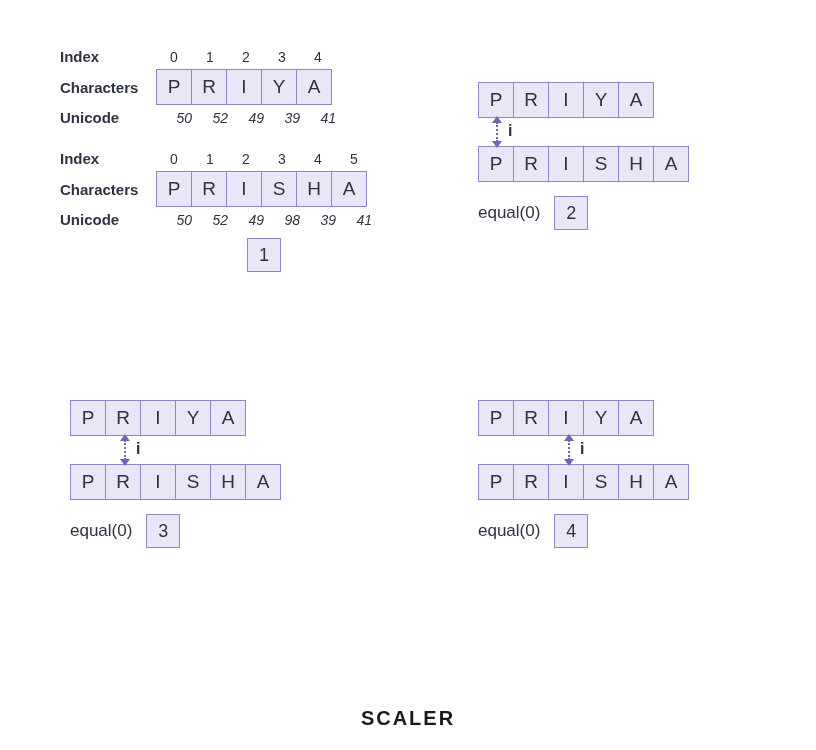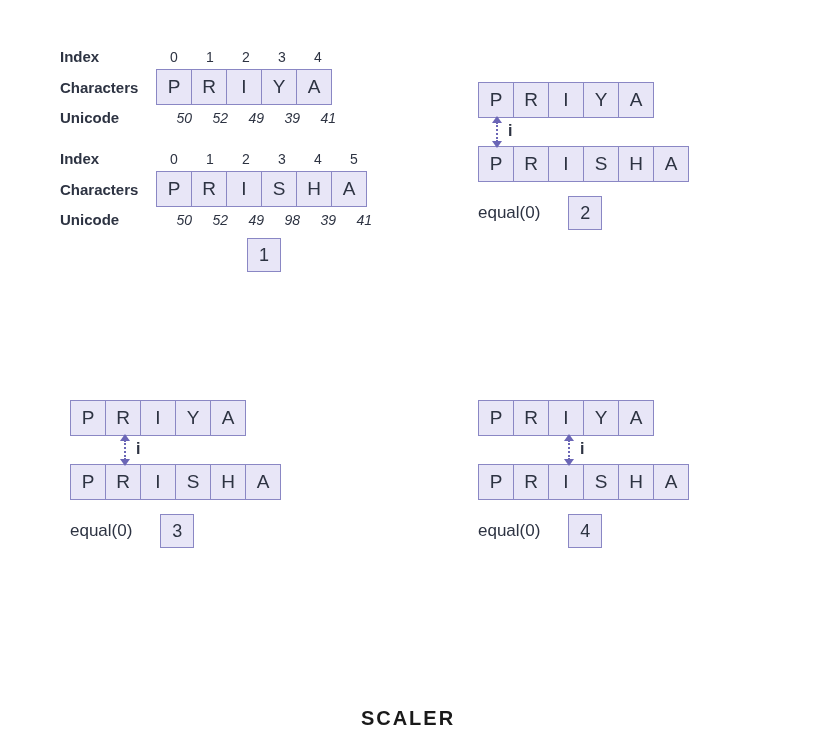--- a/index.html
+++ b/index.html
@@ -94,21 +94,21 @@
   .arrow-label {
     position: absolute;
     top: 4px;
     font-size: 16px;
     font-weight: 600;
     color: #2d3342;
   }
   .eq-row {
     display: flex;
     align-items: center;
-    gap: 28px;
+    gap: 14px;
     margin-top: 14px;
     font-size: 17px;
     color: #2d3342;
   }
   .logo {
     position: absolute;
     bottom: 22px;
     left: 50%;
     transform: translateX(-50%);
     text-align: center;

